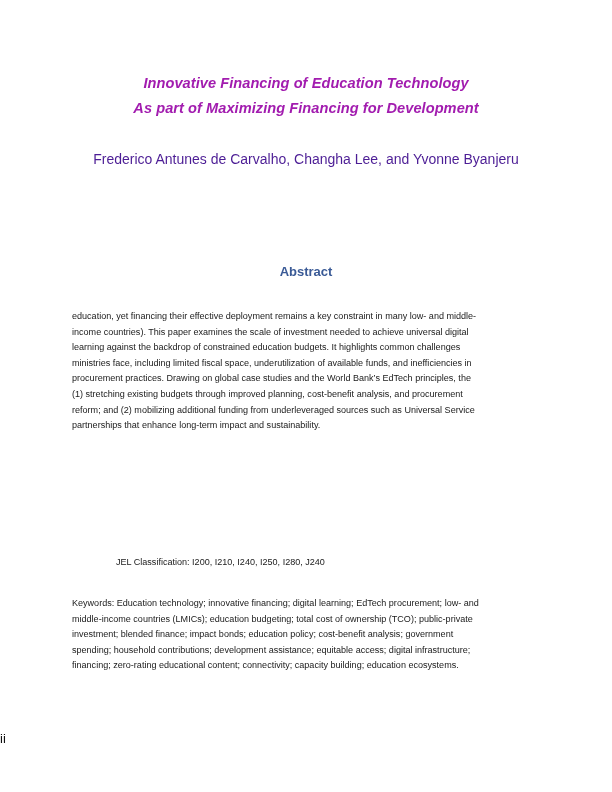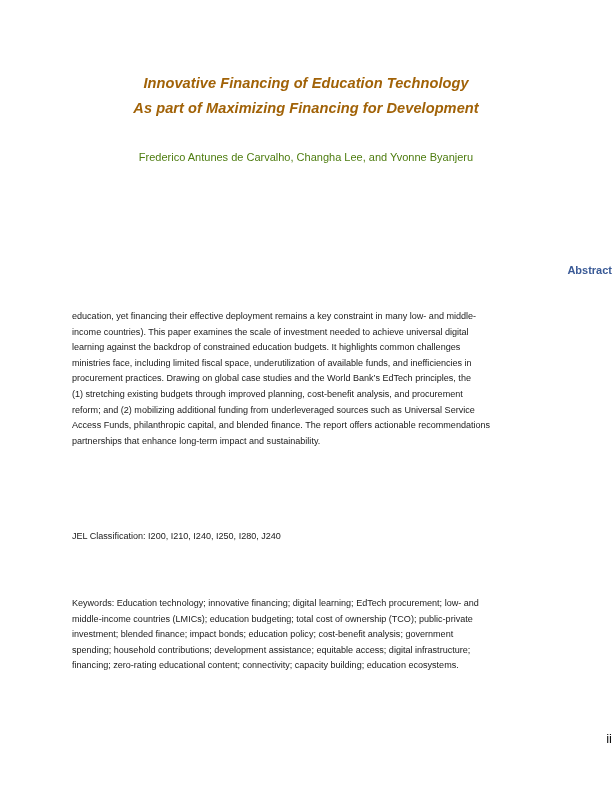--- a/index.html
+++ b/index.html
@@ -24,58 +24,58 @@
     .title-block {
       position: absolute;
       left: 0; right: 0;
       top: 71px;
       text-align: center;
     }
     .title-line {
       font-size: 14.6px;
       font-weight: bold;
       font-style: italic;
-      color: #a16207;
+      color: #a21caf;
       line-height: 25px;
       letter-spacing: 0.05px;
     }
     .authors {
       position: absolute;
       left: 0; right: 0;
       top: 151px;
       text-align: center;
-      font-size: 11px;
-      color: #4d7c0f;
+      font-size: 14px;
+      color: #4c1d95;
     }
     .abstract-heading {
       position: absolute;
       left: 0; right: 0;
       top: 264px;
-      text-align: right;
-      font-size: 11px;
+      text-align: center;
+      font-size: 13px;
       font-weight: bold;
       color: #3a5a96;
     }
     .body-text {
       position: absolute;
       left: 72px;
       width: 472px;
       font-size: 9.05px;
       line-height: 15.6px;
       color: #1a1a1a;
     }
     .abstract-body { top: 309px; }
-    .jel { top: 529px; }
+    .jel { top: 555px; margin-left: 44px; }
     .keywords { top: 596px; }
     .line { display: block; white-space: nowrap; }
     .page-number {
       position: absolute;
       left: 0; right: 0;
       top: 731px;
-      text-align: right;
+      text-align: left;
       font-size: 13px;
       color: #111111;
     }
   </style>
 </head>
 <body>
 
 <div class="page">
 
   <div class="title-block">
@@ -88,21 +88,20 @@
   <div class="abstract-heading">Abstract</div>
 
   <div class="body-text abstract-body">
     <span class="line">education, yet financing their effective deployment remains a key constraint in many low- and middle-</span>
     <span class="line">income countries). This paper examines the scale of investment needed to achieve universal digital</span>
     <span class="line">learning against the backdrop of constrained education budgets. It highlights common challenges</span>
     <span class="line">ministries face, including limited fiscal space, underutilization of available funds, and inefficiencies in</span>
     <span class="line">procurement practices. Drawing on global case studies and the World Bank’s EdTech principles, the</span>
     <span class="line">(1) stretching existing budgets through improved planning, cost-benefit analysis, and procurement</span>
     <span class="line">reform; and (2) mobilizing additional funding from underleveraged sources such as Universal Service</span>
-    <span class="line">Access Funds, philanthropic capital, and blended finance. The report offers actionable recommendations</span>
     <span class="line">partnerships that enhance long-term impact and sustainability.</span>
   </div>
 
   <div class="body-text jel">JEL Classification: I200, I210, I240, I250, I280, J240</div>
 
   <div class="body-text keywords">
     <span class="line">Keywords:  Education technology; innovative financing; digital learning; EdTech procurement; low- and</span>
     <span class="line">middle-income countries (LMICs); education budgeting; total cost of ownership (TCO); public-private</span>
     <span class="line">investment; blended finance; impact bonds; education policy; cost-benefit analysis; government</span>
     <span class="line">spending; household contributions; development assistance; equitable access; digital infrastructure;</span>

